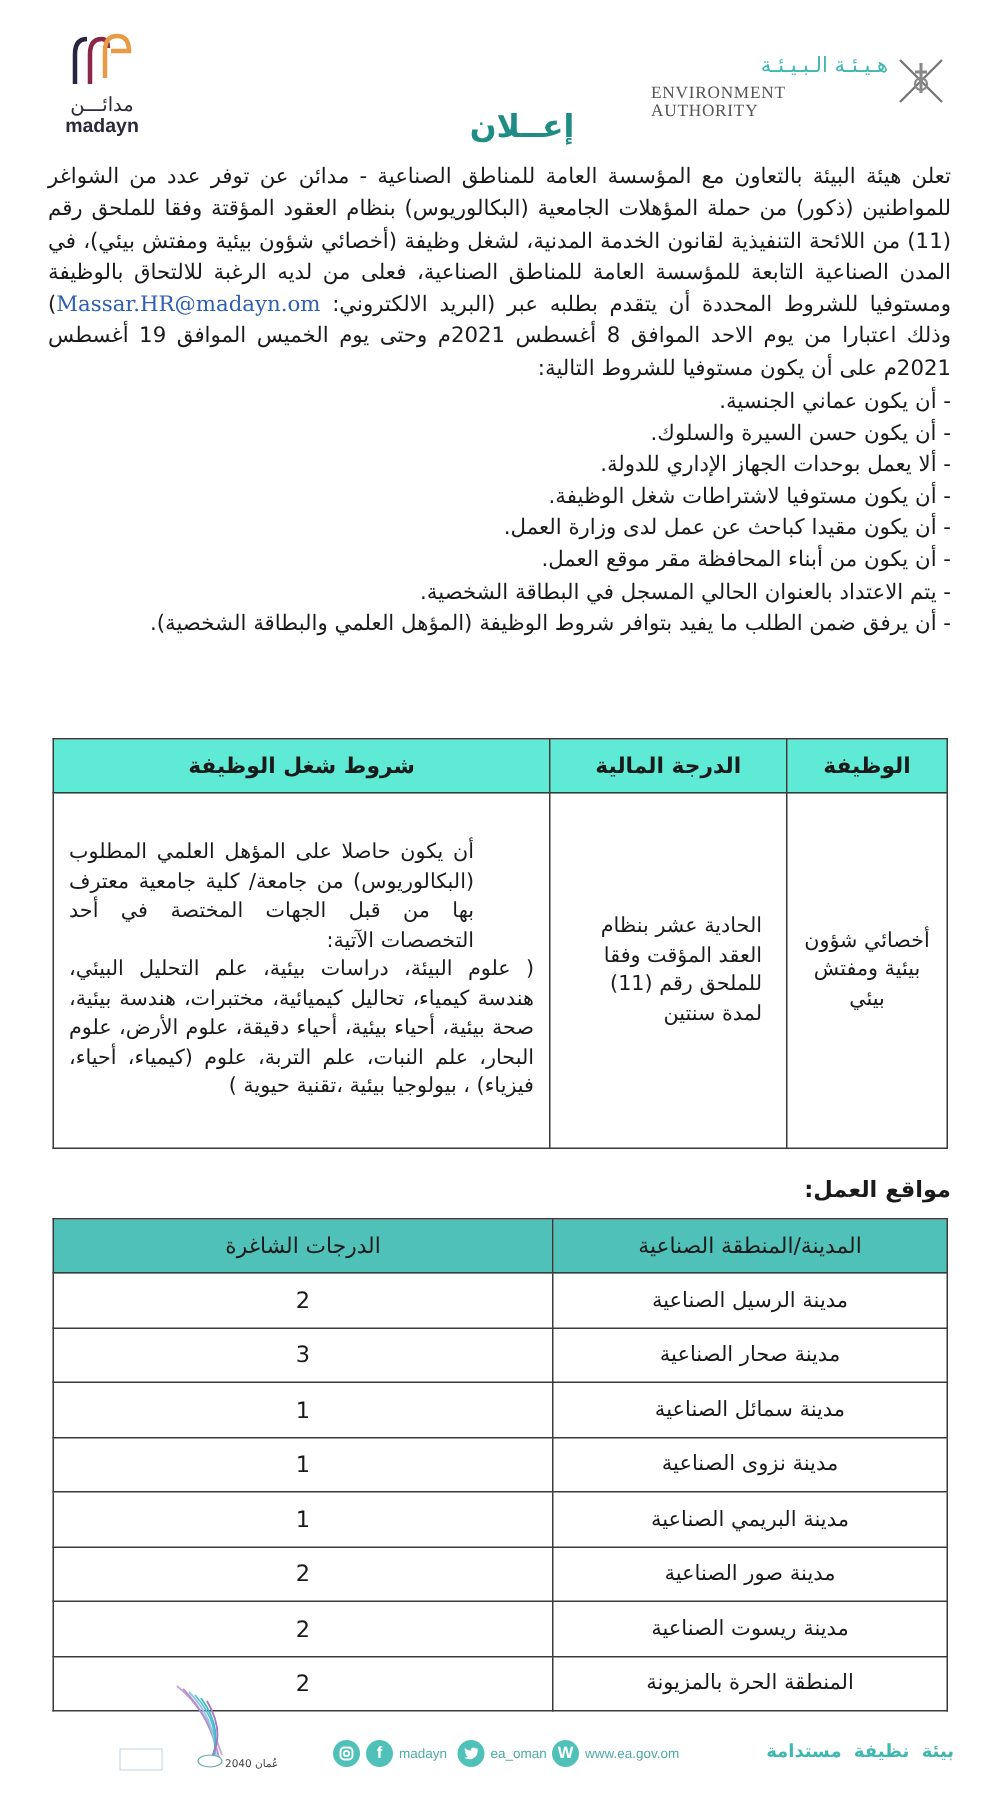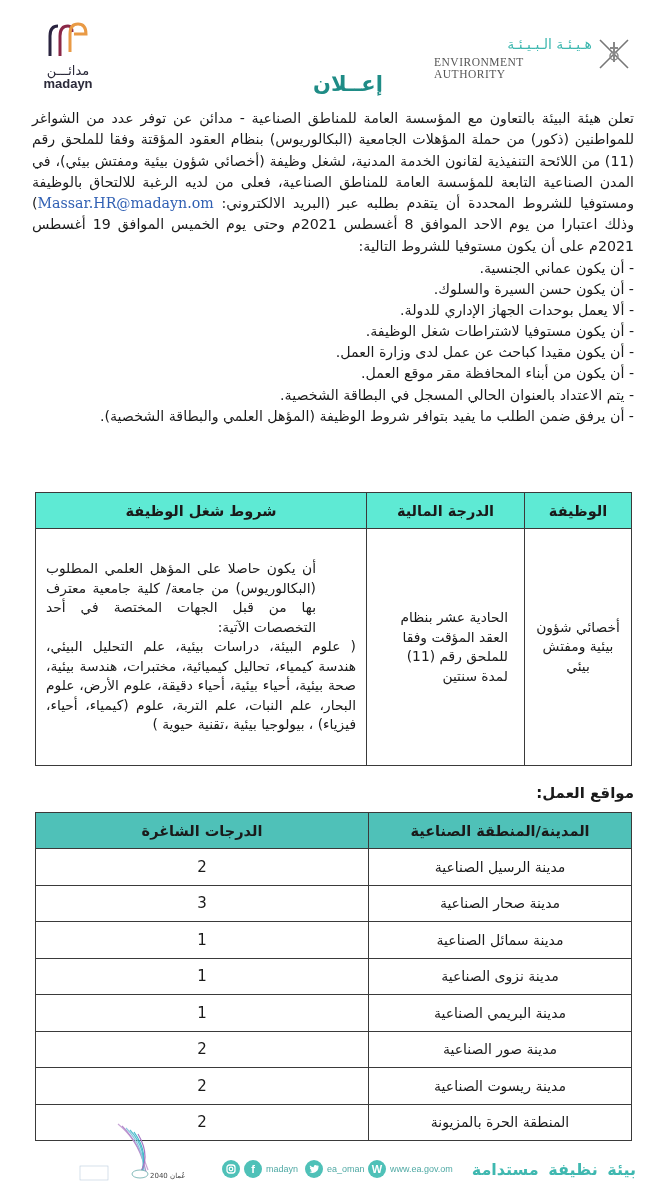--- a/index.html
+++ b/index.html
@@ -30,27 +30,27 @@
   #job-table td { border:1.5px solid #3a3a3a; vertical-align:middle; font-size:13.8px; line-height:19.5px; height:228px; }
   #job-table td.job { width:86px; padding:4px 10px; text-align:center; }
   #job-table td.grade { width:125px; padding:0 16px; text-align:right; }
   #job-table td.req { padding:0 10px 0 10px; text-align:justify; }
   #job-table td.req p { margin:0; padding-right:40px; text-align:justify; }
   #job-table td.req p.full { padding-right:0; }
 
   #locations-label { right:30px; top:784px; direction:rtl; font-size:15px; font-weight:bold; }
 
   #loc-table { left:35px; top:812px; width:597px; }
-  #loc-table th { background:#4fc1b8; height:33px; font-size:14.5px; font-weight:bold; border:1.5px solid #3a3a3a; }
+  #loc-table th { background:#4fc1b8; height:33px; font-size:14.5px; font-weight:normal; border:1.5px solid #3a3a3a; }
   #loc-table td { border:1.5px solid #3a3a3a; height:33.5px; font-size:14px; text-align:center; }
   #loc-table td.city { width:260px; }
   #loc-table td.count { font-size:15px; }
 
   
-  #footer-slogan { right:28px; top:1160px; direction:rtl; font-size:16px; color:#3fb8b0; font-weight:bold; word-spacing:4px; }
+  #footer-slogan { right:28px; top:1160px; direction:rtl; font-size:12px; color:#3fb8b0; font-weight:bold; word-spacing:4px; }
   .social { top:1160px; display:flex; align-items:center; gap:4px; }
   .social .circ { width:18px; height:18px; border-radius:50%; background:#4fc1b8; color:#fff; font-size:11px; font-weight:bold; display:flex; align-items:center; justify-content:center; font-family:"Liberation Sans", sans-serif; }
   .social .txt { font-size:9px; color:#4fa9a4; font-family:"Liberation Sans", sans-serif; }
   #vision-logo { left:78px; top:1120px; width:110px; height:70px; }
 </style>
 </head>
 <body>
 
 <div id="madayn-logo" class="abs">
   <svg width="44" height="36" viewBox="0 0 44 36">

